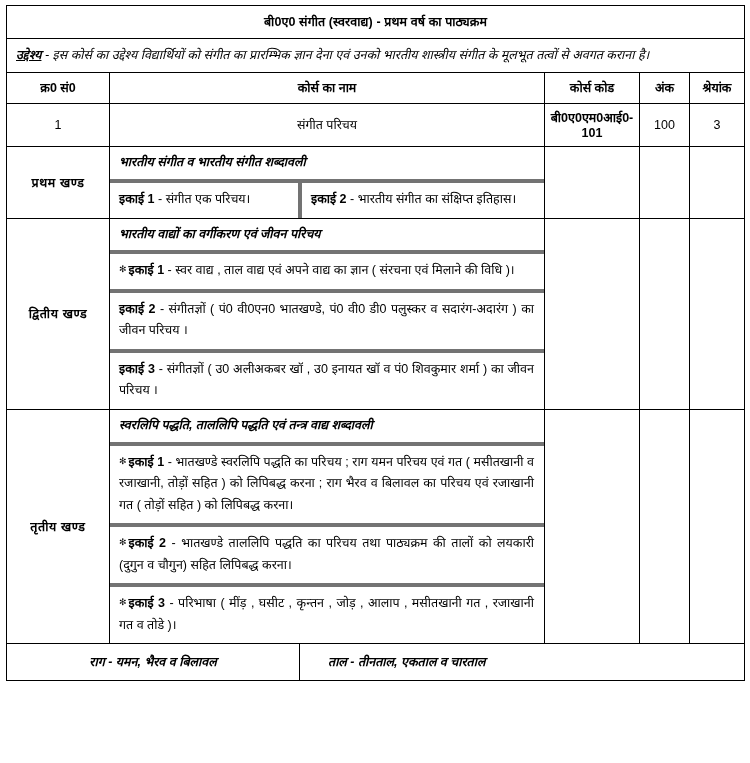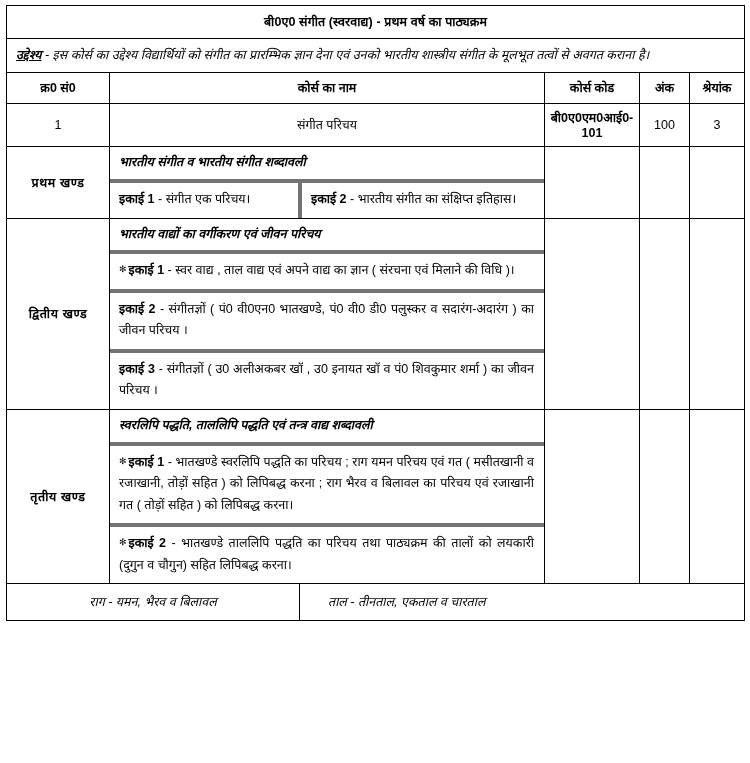--- a/index.html
+++ b/index.html
@@ -133,21 +133,21 @@
   .star {
     font-size: 9px;
     vertical-align: 2px;
     padding-right: 2px;
     line-height: 1;
   }
 
   
   .footer-cell {
     font-style: italic;
-    font-weight: normal;
+    font-weight: bold;
     font-size: 12.5px;
     padding: 9px 4px 10px 4px !important;
     vertical-align: middle !important;
     margin-left: 27px;
   }
   .footer-left  { text-align: center; }
   .footer-right { text-align: left; padding-left: 28px !important; }
 
   .empty-cell { padding: 0 !important; }
 </style>
@@ -262,20 +262,25 @@
               <tr>
                 <td class="unit-text justify">
                   <span class="star">✻</span><span class="ulabel">इकाई 1</span><span> - भातखण्डे स्वरलिपि पद्धति का परिचय ; राग यमन परिचय एवं गत ( मसीतखानी व रजाखानी, तोड़ों सहित ) को लिपिबद्ध करना ; राग  भैरव व बिलावल का परिचय एवं रजाखानी गत ( तोड़ों सहित ) को लिपिबद्ध करना।</span>
                 </td>
               </tr>
               <tr>
                 <td class="unit-text justify">
                   <span class="star">✻</span><span class="ulabel">इकाई 2</span><span> - भातखण्डे ताललिपि पद्धति का परिचय तथा  पाठ्यक्रम की तालों को लयकारी (दुगुन व चौगुन) सहित लिपिबद्ध करना।</span>
                 </td>
               </tr>
+              <tr>
+                <td class="unit-text justify">
+                  <span class="star">✻</span><span class="ulabel">इकाई 3</span><span> - परिभाषा ( मींड़ , घसीट , कृन्तन , जोड़ , आलाप , मसीतखानी गत , रजाखानी गत व तोडे )।</span>
+                </td>
+              </tr>
             </tbody>
           </table>
         </td>
         <td class="empty-cell"></td>
         <td class="empty-cell"></td>
         <td class="empty-cell"></td>
       </tr>
 
       <tr>
         <td colspan="2" class="footer-cell footer-left">राग - यमन, भैरव व बिलावल</td>

